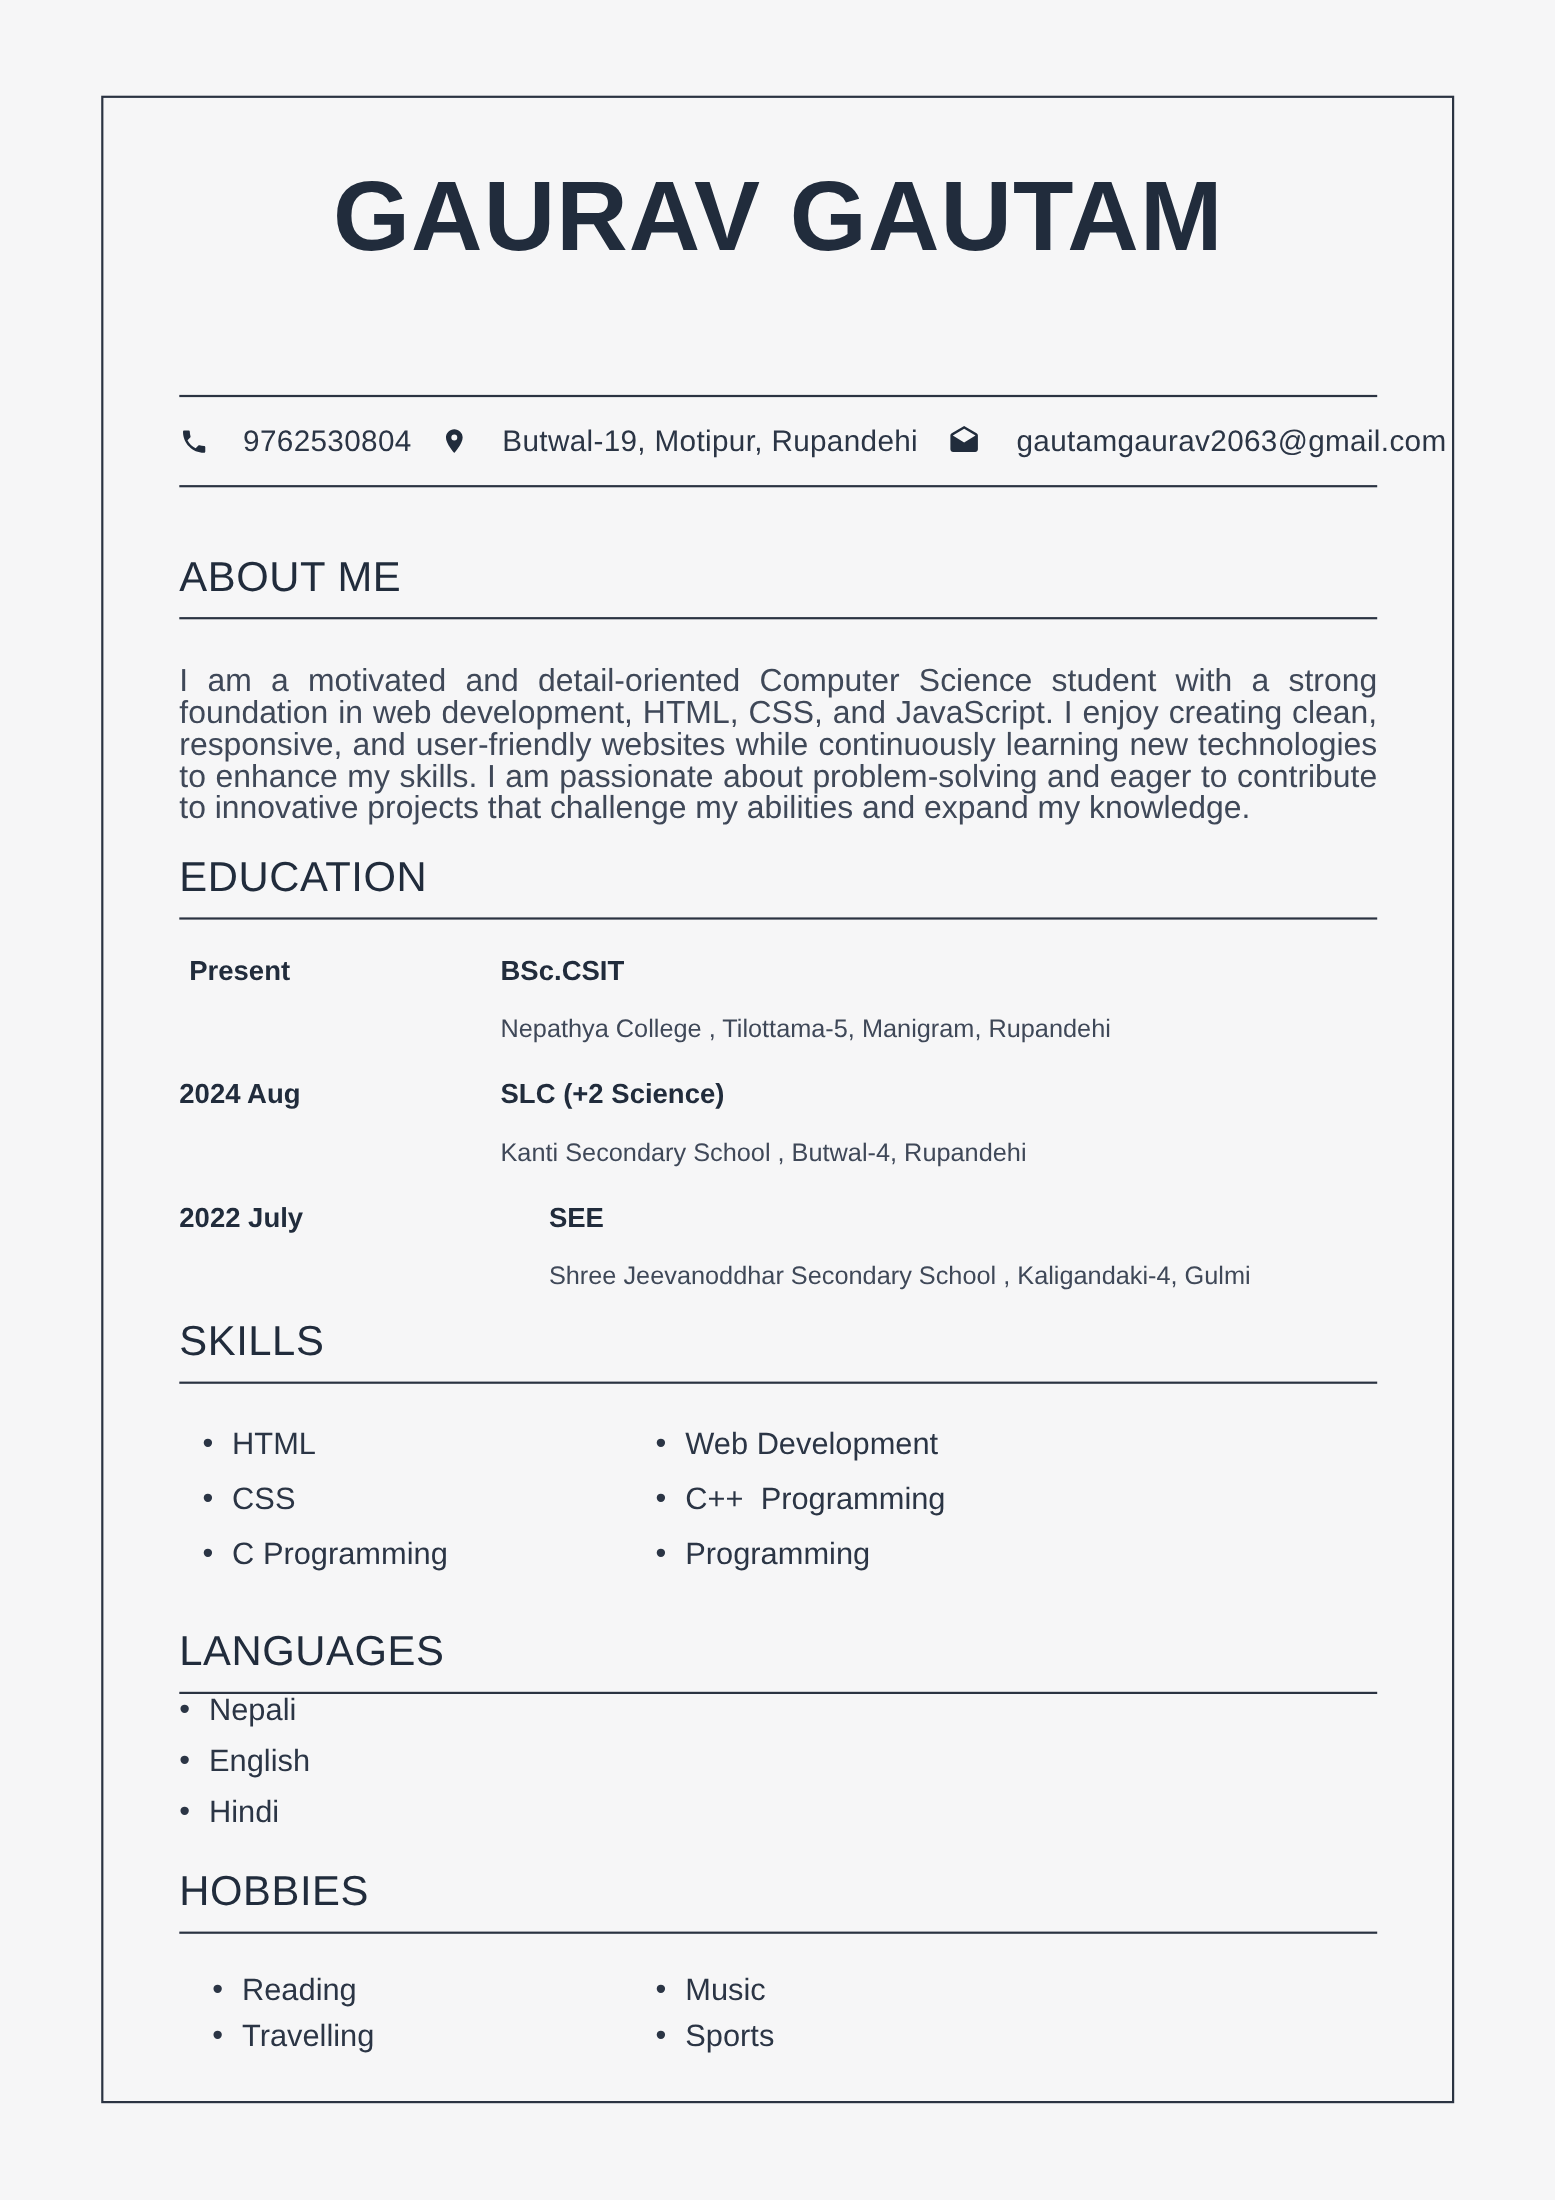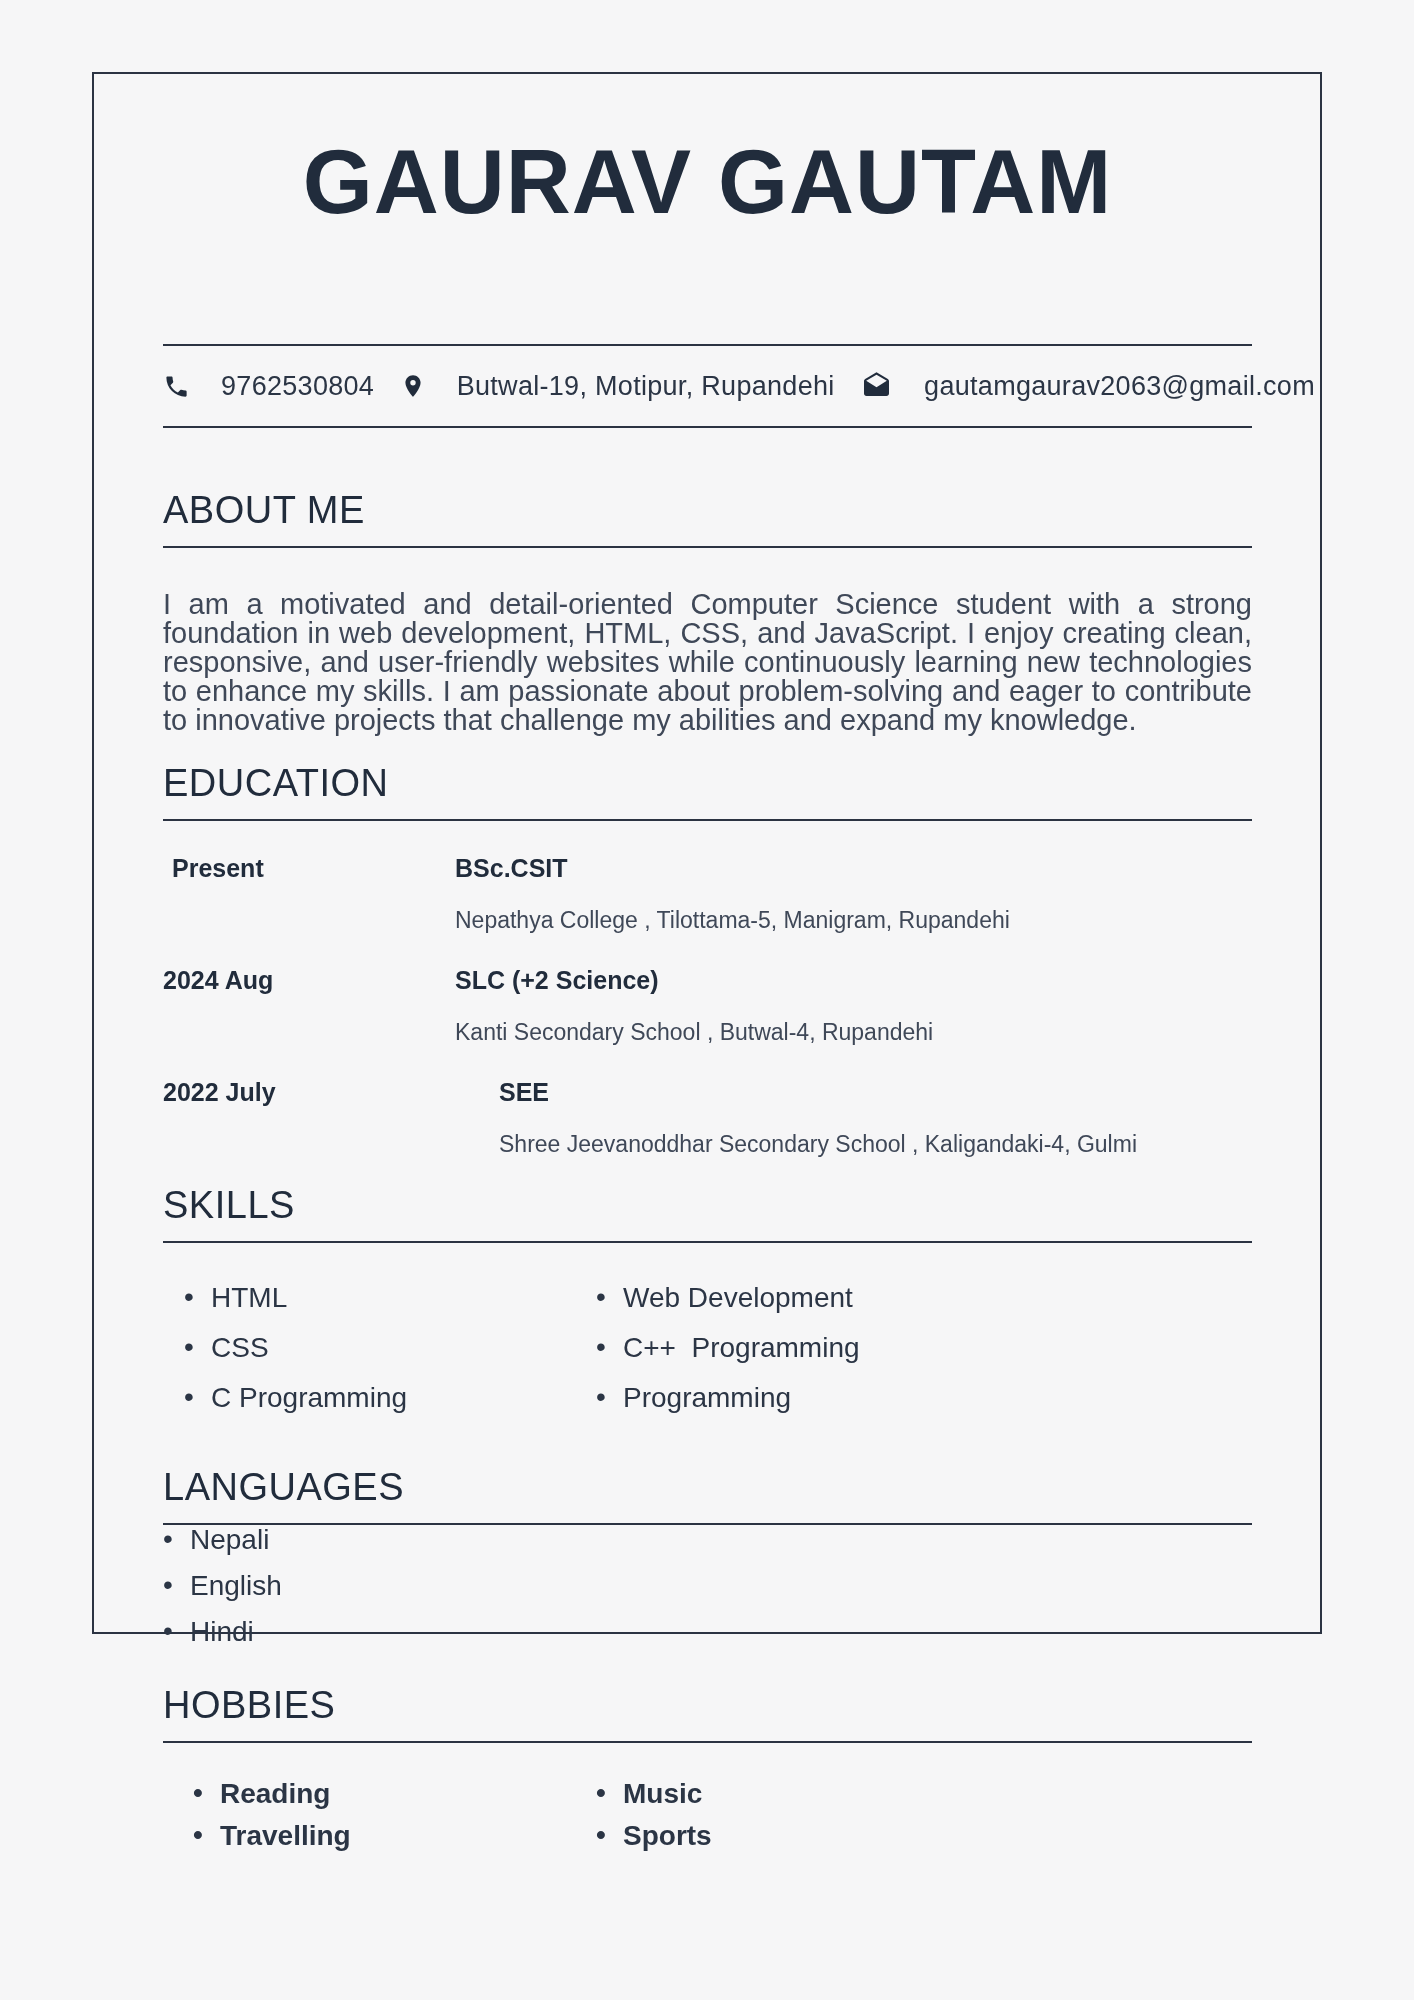--- a/index.html
+++ b/index.html
@@ -12,22 +12,22 @@
   *{box-sizing:border-box;}
   html,body{margin:0;padding:0;}
   body{
     width:1414px;height:2000px;
     background:var(--background);
     font-family:"Liberation Sans",sans-serif;
     color:var(--ink-2);
   }
   .canvas{position:relative;width:1414px;height:2000px;background:var(--background);}
   .sheet{
-    position:absolute;left:92px;top:72px;
-    width:1230px;height:1562px;
+    position:absolute;left:92px;top:87px;
+    width:1230px;height:1825px;
     border:2px solid var(--line);
     padding:0 68px 0 69px;
   }
   .name{
     margin:63px 0 0 0;
     text-align:center;
     font-size:90px;line-height:1;
     font-weight:bold;letter-spacing:1px;
     color:var(--ink);
     white-space:nowrap;
@@ -94,21 +94,21 @@
     color:var(--ink-2);
   }
   .skills-list{margin-top:40px;}
   .skills-list ul{padding-left:21px;}
   .skills-list .col2{padding-left:0;}
   .skills-list li{margin-bottom:20px;}
   .skills-list li:last-child{margin-bottom:0;}
   .lang-list{margin-top:36px;padding-left:30px;}
   .lang-list li{margin-bottom:16px;}
   .lang-list li:last-child{margin-bottom:0;}
-  .hobby-list{margin-top:36px;font-weight:bold;}
+  .hobby-list{margin-top:36px;}
   .hobby-list .col1{padding-left:30px;}
   .hobby-list li{margin-bottom:12px;}
   .hobby-list li:last-child{margin-bottom:0;}
 </style>
 </head>
 <body>
 
 <div class="canvas">
   <div class="sheet">
 

